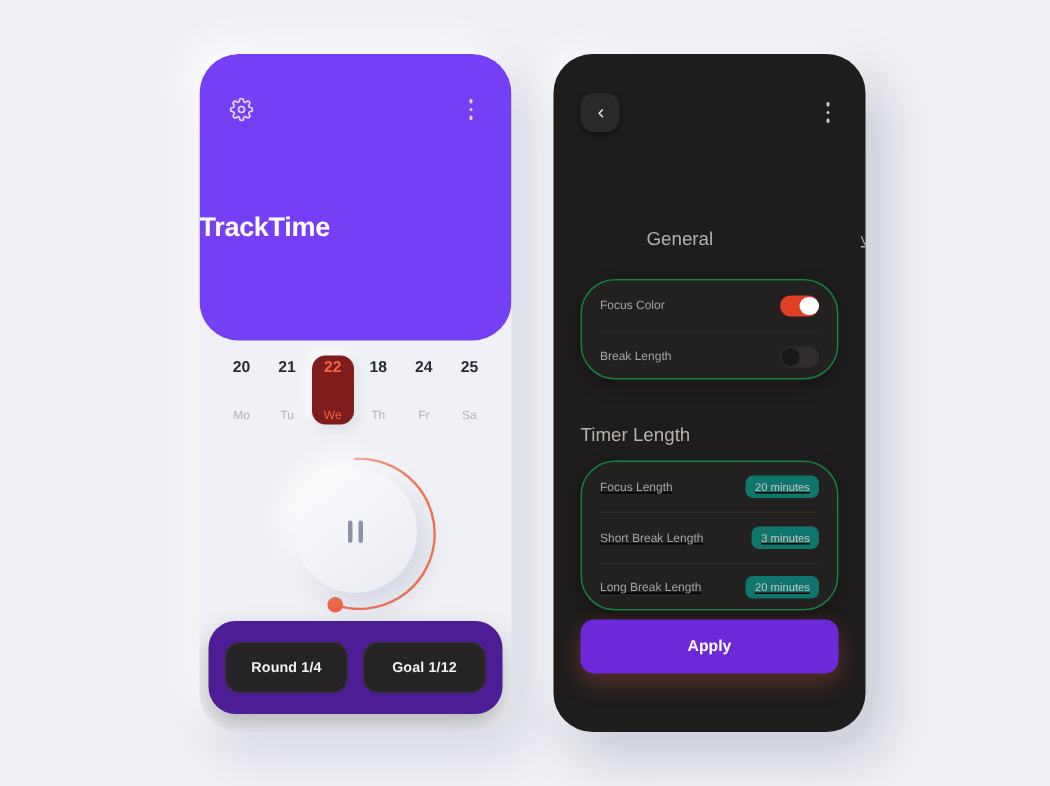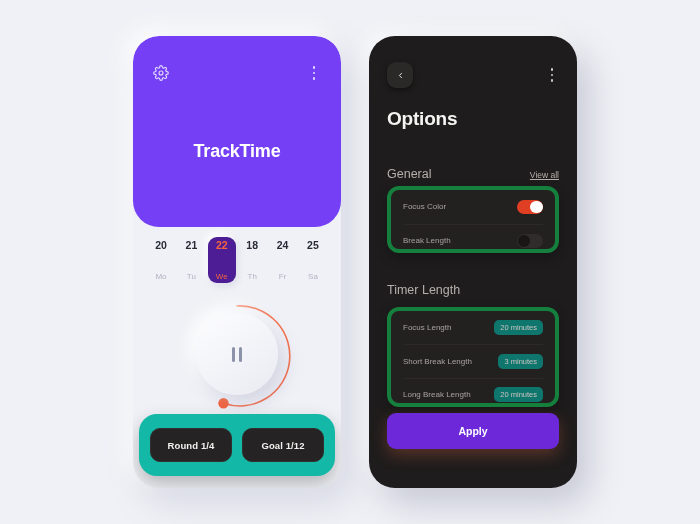--- a/index.html
+++ b/index.html
@@ -71,21 +71,21 @@
     width: 2.6px; height: 2.6px;
     border-radius: 50%;
     background: #e3d9ff;
   }
 
   .app-title {
     position: absolute;
     top: 105px;
     left: 0;
     width: 208px;
-    text-align: center;
+    text-align: left;
     color: #ffffff;
     font-size: 18px;
     font-weight: 700;
     letter-spacing: -0.2px;
   }
 
   .clock {
     position: absolute;
     top: 134px;
     left: 0;
@@ -125,21 +125,21 @@
     font-size: 10.5px;
     font-weight: 700;
     color: #262b35;
   }
   .date-cell .ddow {
     font-size: 8px;
     font-weight: 400;
     color: #aeb3c2;
   }
   .date-cell.active {
-    background: #4c1d95;
+    background: #7f1d1d;
     box-shadow: 2px 3px 7px rgba(140,148,178,0.20),
                 -3px -3px 7px rgba(255,255,255,0.95);
   }
   .date-cell.active .dnum,
   .date-cell.active .ddow { color: #f4643e; }
 
   
   .dial-wrap {
     position: absolute;
     top: 258px;
@@ -179,21 +179,21 @@
     background: #8c93a8;
   }
 
   
   .bottom-bar {
     position: absolute;
     left: 6px;
     bottom: 12px;
     width: 196px;
     height: 62px;
-    background: #14b8a6;
+    background: #4c1d95;
     border-radius: 18px;
     display: flex;
     align-items: center;
     justify-content: center;
     gap: 10px;
     box-shadow: 0 8px 18px rgba(30,28,28,0.28);
   }
   .chip {
     width: 82px;
     height: 34px;
@@ -268,43 +268,43 @@
     color: #b6b0ac;
     font-size: 12.5px;
     font-weight: 400;
   }
   .section-head .sh-link {
     color: #b6b0ac;
     font-size: 8.5px;
     font-weight: 400;
     text-decoration: underline;
   }
-  #general-head { top: 131px; }
+  #general-head { top: 116px; margin-left: 44px; }
   #timer-head { top: 247px; }
 
   .panel {
     position: absolute;
     left: 18px;
     width: 172px;
     background: #232120;
-    border: 4px solid #15803d;
-    border-radius: 12px;
+    border: 1px solid #15803d;
+    border-radius: 23px;
     box-shadow: 0 4px 12px rgba(0,0,0,0.28);
     padding: 0 12px;
   }
   #general-panel { top: 150px; height: 67px; }
   #timer-panel { top: 271px; height: 100px; }
 
   .row {
     height: 33.5px;
     display: flex;
     align-items: center;
     justify-content: space-between;
   }
-  #timer-panel .row { height: 33.3px; }
+  #timer-panel .row { height: 33.3px; text-decoration: underline; }
   .row + .row { border-top: 1px solid #2c2928; }
   .row-label {
     color: #a8a29e;
     font-size: 8px;
     font-weight: 400;
   }
 
   .toggle {
     width: 26px;
     height: 13.5px;
@@ -438,21 +438,20 @@
           <polyline points="15 18 9 12 15 6"></polyline>
         </svg>
       </div>
       <span class="kebab kebab-dark">
         <i></i>
         <i></i>
         <i></i>
       </span>
     </div>
 
-    <div class="options-title">Options</div>
 
     <div class="section-head" id="general-head">
       <span class="sh-title">General</span>
       <span class="sh-link">View all</span>
     </div>
 
     <div class="panel" id="general-panel">
       <div class="row">
         <span class="row-label">Focus Color</span>
         <span class="toggle on">

